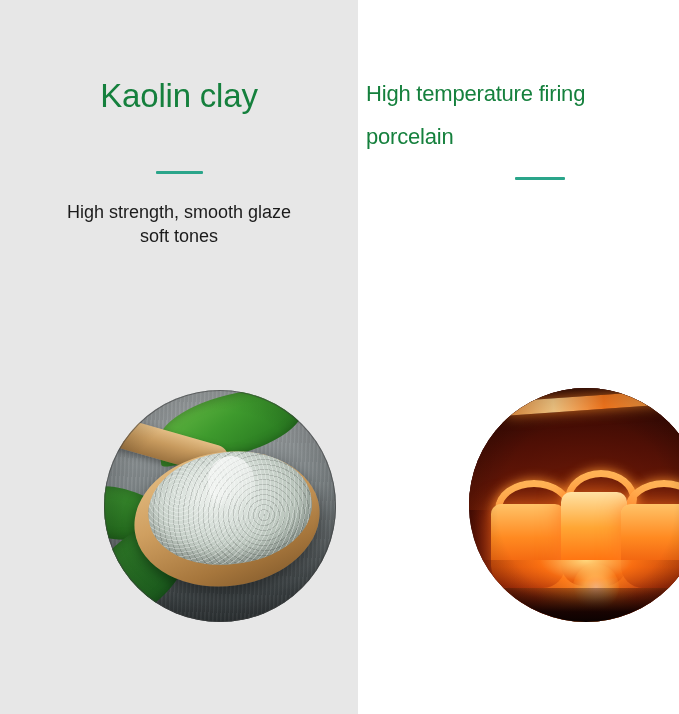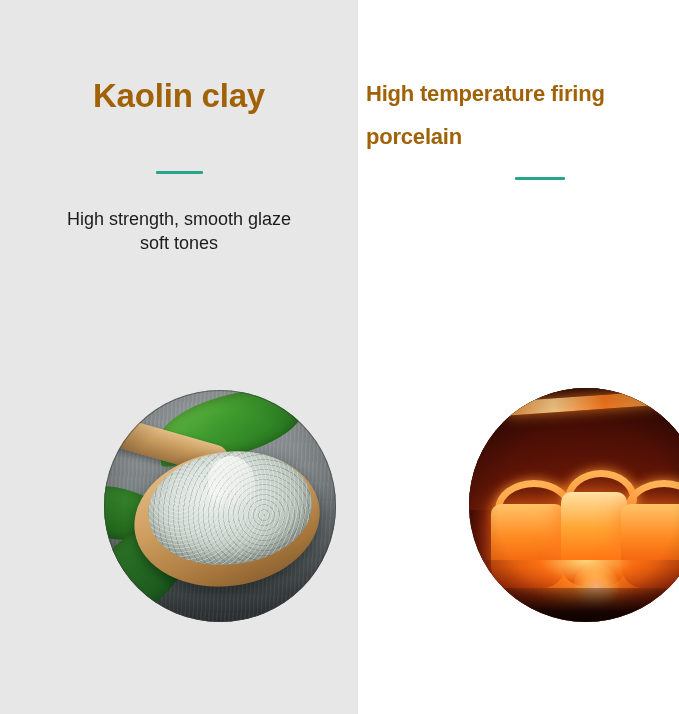--- a/index.html
+++ b/index.html
@@ -31,22 +31,22 @@
     width: 358px;
     background: #e7e7e7;
   }
   .panel-right {
     width: 321px;
     background: #ffffff;
   }
 
   
   .heading {
-    color: #a16207;
-    font-weight: bold;
+    color: #15803d;
+    font-weight: normal;
     letter-spacing: -0.2px;
     margin: 0;
   }
   .panel-left .heading {
     position: absolute;
     left: 0;
     right: 0;
     top: 74px;
     text-align: center;
     font-size: 33px;
@@ -80,21 +80,21 @@
     left: 157px;
     top: 177px;
   }
 
   
   .body-text {
     position: absolute;
     color: #1b1b1b;
     font-size: 18px;
     line-height: 24px;
-    margin: 7px;
+    margin: 0;
     white-space: pre-line;
   }
   .panel-left .body-text {
     left: 12px;
     right: 12px;
     top: 200px;
     text-align: center;
   }
   .panel-right .body-text {
     left: 10px;

